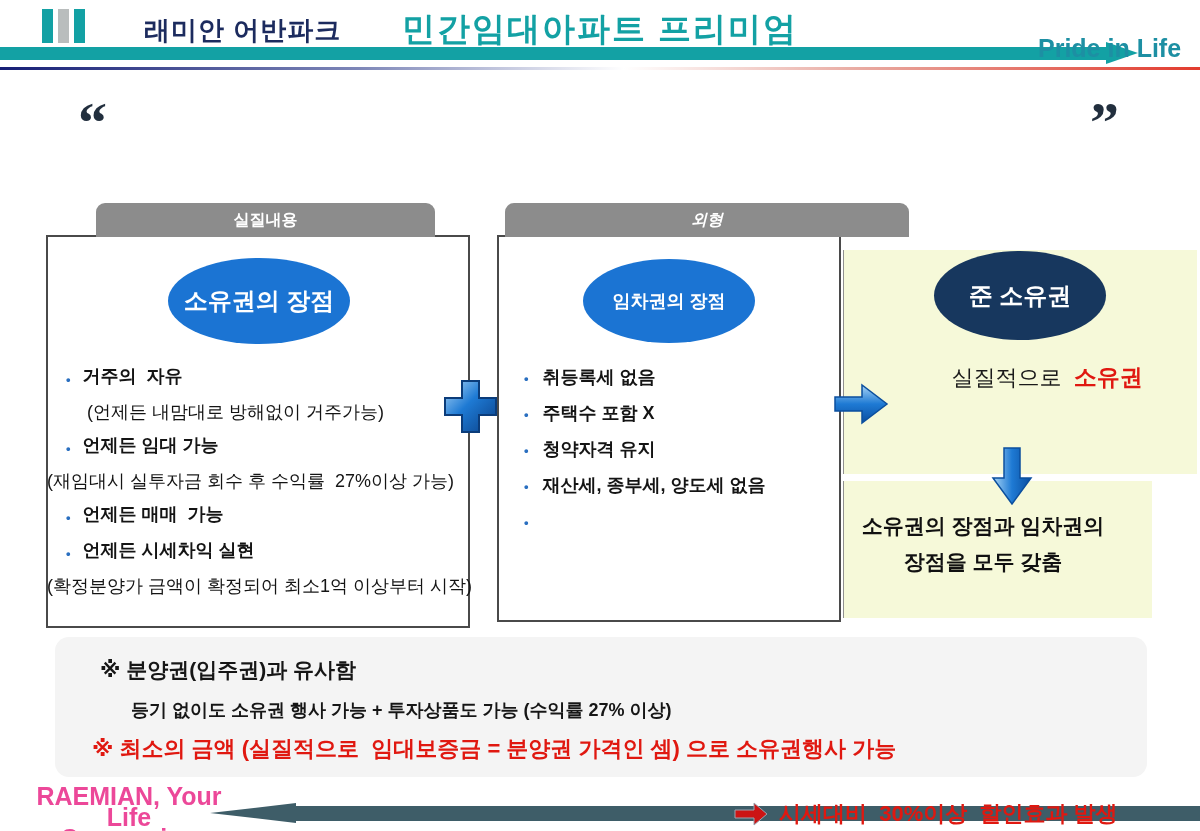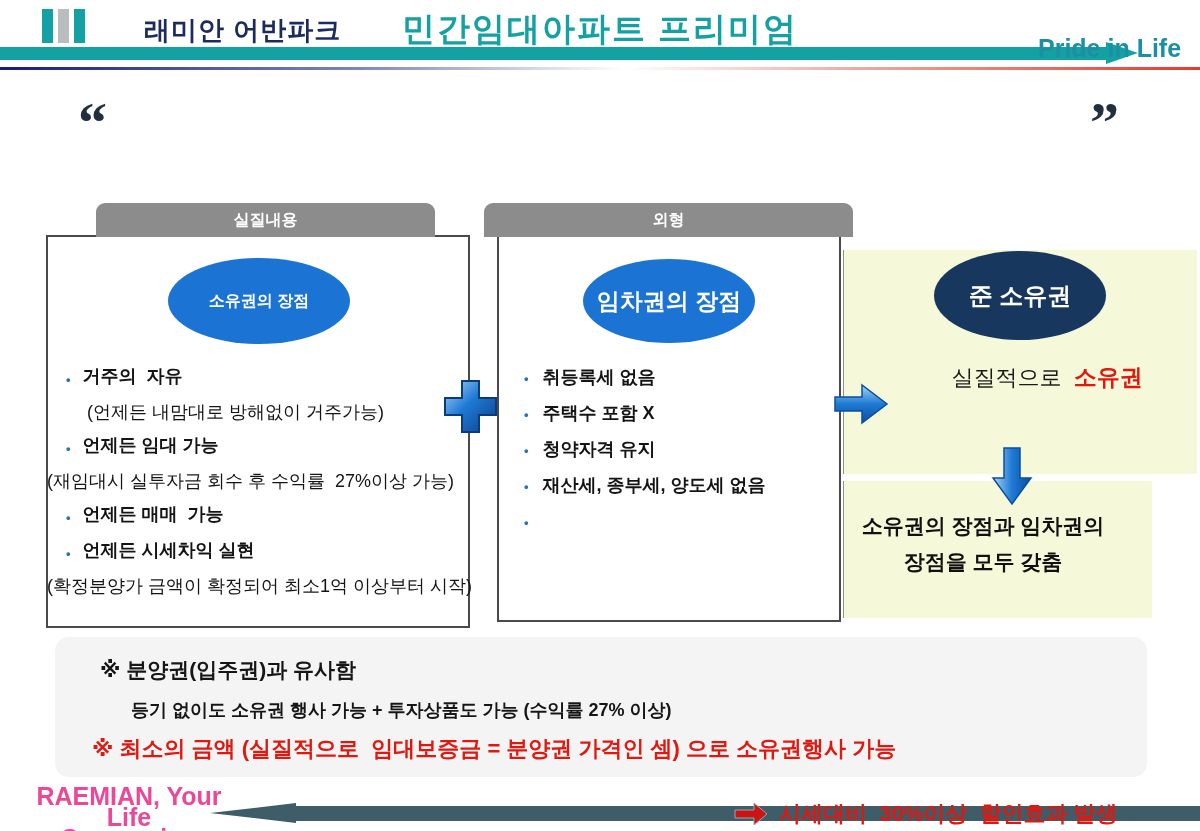--- a/index.html
+++ b/index.html
@@ -27,27 +27,27 @@
 
   
   .q-mark{font-family:"Liberation Serif","DejaVu Serif",serif;font-size:58px;font-weight:bold;color:#222f3e;line-height:1;}
   .q-open{left:78px;top:94px;}
   .q-close{left:1090px;top:94px;}
   .main-title{left:0;right:0;top:101px;text-align:center;font-size:40px;font-weight:bold;color:var(--brown_title);letter-spacing:-1px;}
 
   
   .tab{height:34px;background:var(--tab_gray);border-radius:9px 9px 0 0;color:#fff;font-size:16px;font-weight:bold;display:flex;align-items:center;justify-content:center;z-index:2;}
   .tab-a{left:96px;top:203px;width:339px;}
-  .tab-b{left:484px;top:203px;width:369px;}
+  .tab-b{left:505px;top:203px;width:404px;font-style:italic;}
   .panel{background:#fff;border:2px solid #4a4a4a;z-index:1;}
   .panel-a{left:46px;top:235px;width:424px;height:393px;}
   .panel-b{left:497px;top:235px;width:344px;height:387px;}
   .ellipse{border-radius:50%;display:flex;align-items:center;justify-content:center;color:#fff;font-weight:bold;z-index:3;}
-  .ellipse-a{left:168px;top:258px;width:182px;height:86px;background:var(--blue_ellipse);font-size:16px;}
-  .ellipse-b{left:583px;top:259px;width:172px;height:84px;background:var(--blue_ellipse);font-size:23px;}
+  .ellipse-a{left:168px;top:258px;width:182px;height:86px;background:var(--blue_ellipse);font-size:24px;}
+  .ellipse-b{left:583px;top:259px;width:172px;height:84px;background:var(--blue_ellipse);font-size:18px;}
   .ellipse-c{left:934px;top:251px;width:172px;height:89px;background:var(--dark_navy_ellipse);font-size:24px;z-index:4;}
 
   .items-a{left:60px;top:366px;width:418px;z-index:3;}
   .items-a .row{display:flex;align-items:flex-start;font-size:18px;color:#141414;line-height:21px;margin-bottom:12px;}
   .items-a .row.bullet{font-weight:bold;}
   .items-a .row.sub{padding-left:27px;font-weight:normal;}
   .items-a .row.note{margin-left:-13px;font-weight:normal;}
   .items-a .blt{color:#2a6fc0;font-size:13px;margin:3px 12px 0 6px;font-weight:bold;}
 
   .items-b{left:516px;top:367px;width:320px;z-index:3;}

